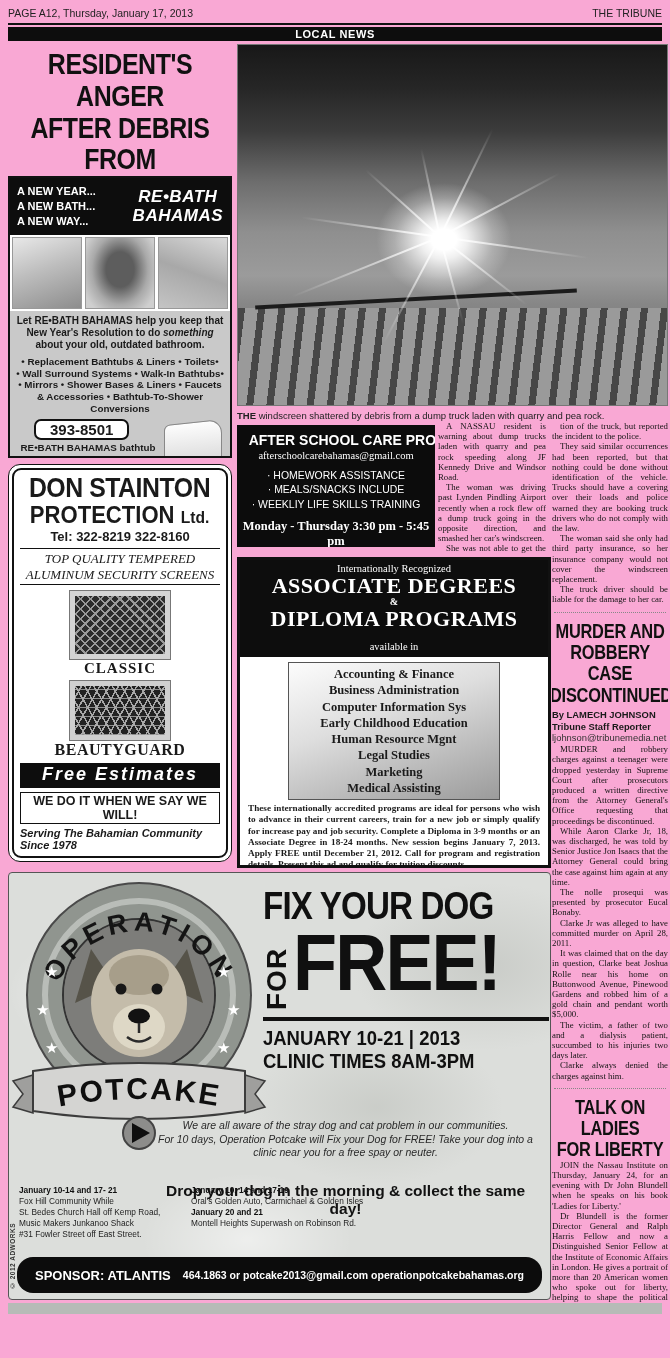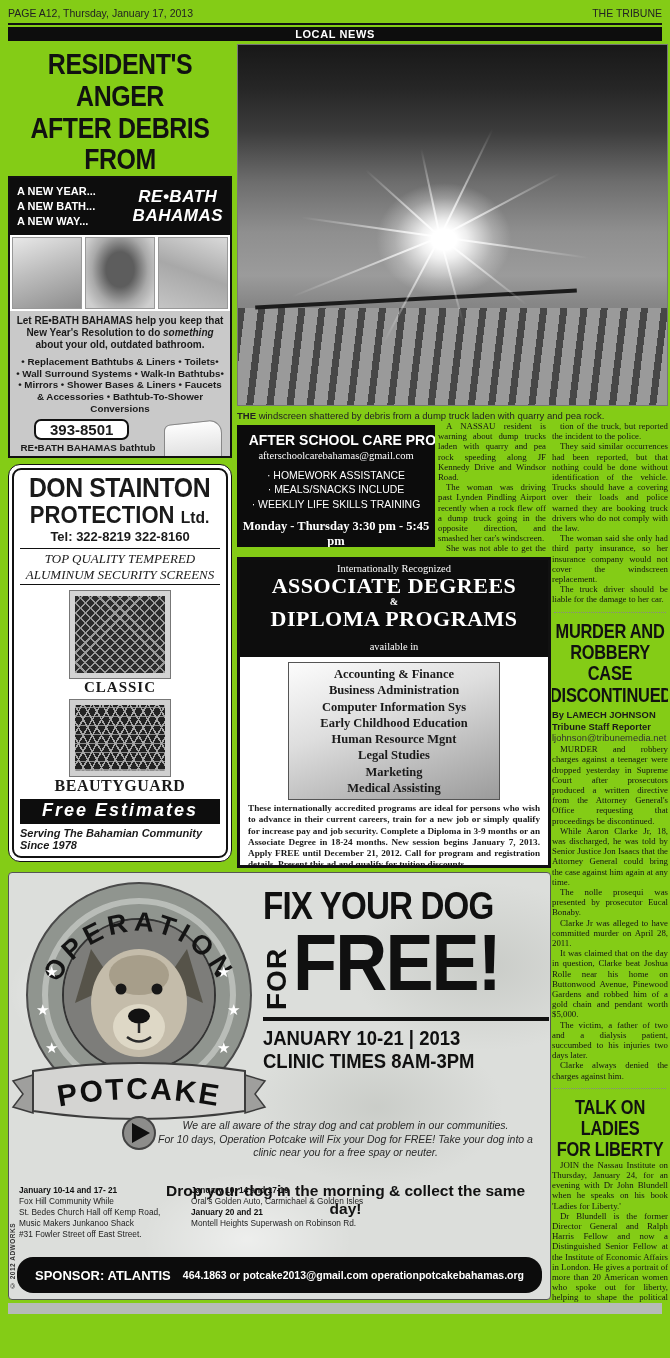--- a/index.html
+++ b/index.html
@@ -1,18 +1,18 @@
 <!DOCTYPE html>
 <html><head>
 <meta charset="utf-8">
 <style>
   * { box-sizing: border-box; margin: 0; padding: 0; }
   html,body { background:#fff; }
   #page {
-    position: relative; width: 670px; height: 1358px; background:#84cc16;
+    position: relative; width: 670px; height: 1358px; background:#f9a8d4;
     font-family: "Liberation Sans", sans-serif; color:#1a1a1a; overflow:hidden;
   }
 
   
   .hdr { position:absolute; left:8px; right:8px; top:7px; display:flex; justify-content:space-between; font-size:10.5px; color:#222; }
   .hdr-rule { position:absolute; left:8px; right:8px; top:23px; height:2px; background:#111; }
   .banner { position:absolute; left:8px; right:8px; top:27px; height:14px; background:#0d0d0d; color:#fff;
             font-weight:bold; font-size:11px; letter-spacing:.6px; text-align:center; line-height:14px; }
 
   
@@ -208,20 +208,21 @@
       <div class="st-name">DON STAINTON</div>
       <div class="st-name2"><span>PROTECTION</span> <span class="ltd">Ltd.</span></div>
       <div class="st-tel">Tel: 322-8219 322-8160</div>
       <div class="st-sub">TOP QUALITY TEMPERED
 ALUMINUM SECURITY SCREENS</div>
       <div class="st-screen1"></div>
       <div class="st-label1">CLASSIC</div>
       <div class="st-screen2"></div>
       <div class="st-label2">BEAUTYGUARD</div>
       <div class="st-banner">Free Estimates</div>
+      <div class="st-promise">WE DO IT WHEN WE SAY WE WILL!</div>
       <div class="st-tagline">Serving The Bahamian Community Since 1978</div>
     </div>
   </div>
 
   <div class="afterschool">
     <div class="as-title">AFTER SCHOOL CARE PROGRAM</div>
     <div class="as-email">afterschoolcarebahamas@gmail.com</div>
     <div class="as-bullets">
         <div>· HOMEWORK ASSISTANCE</div>
         <div>· MEALS/SNACKS INCLUDE</div>

